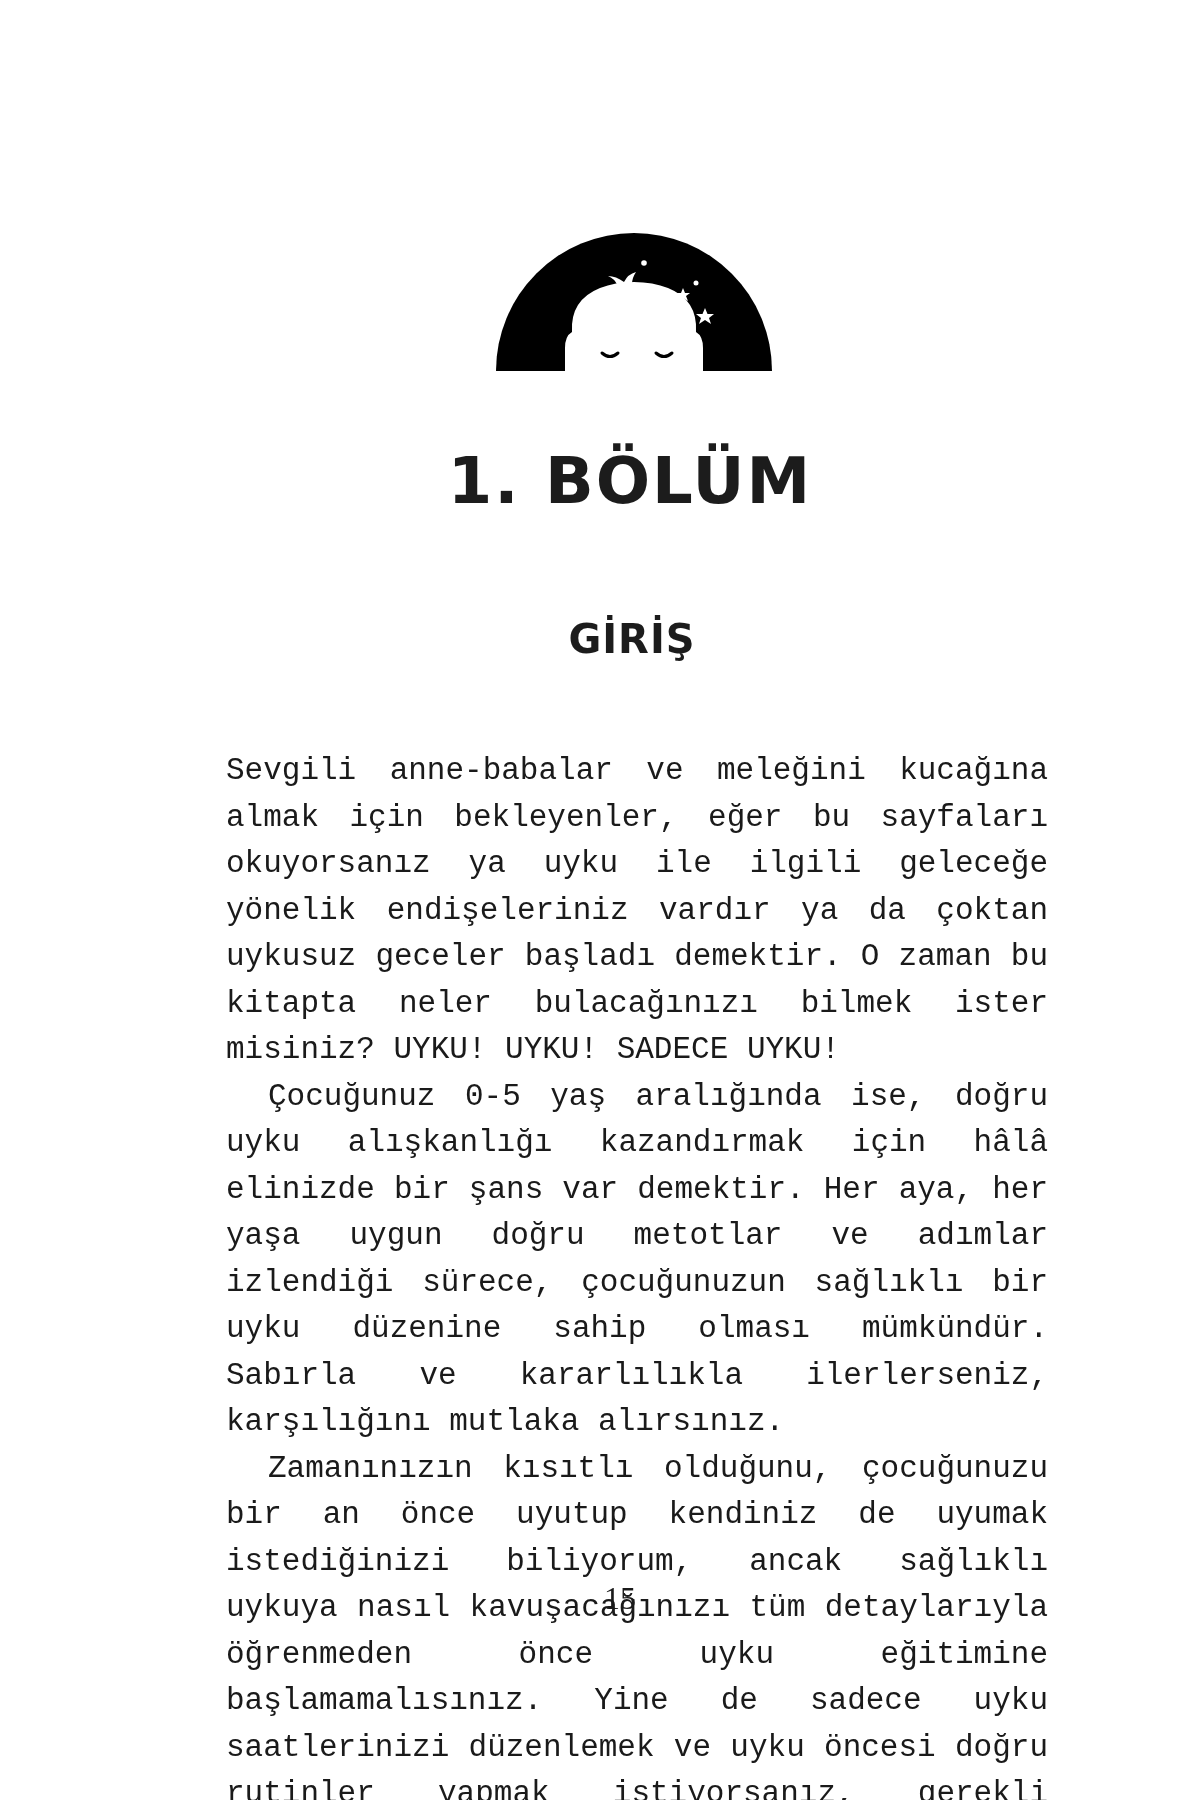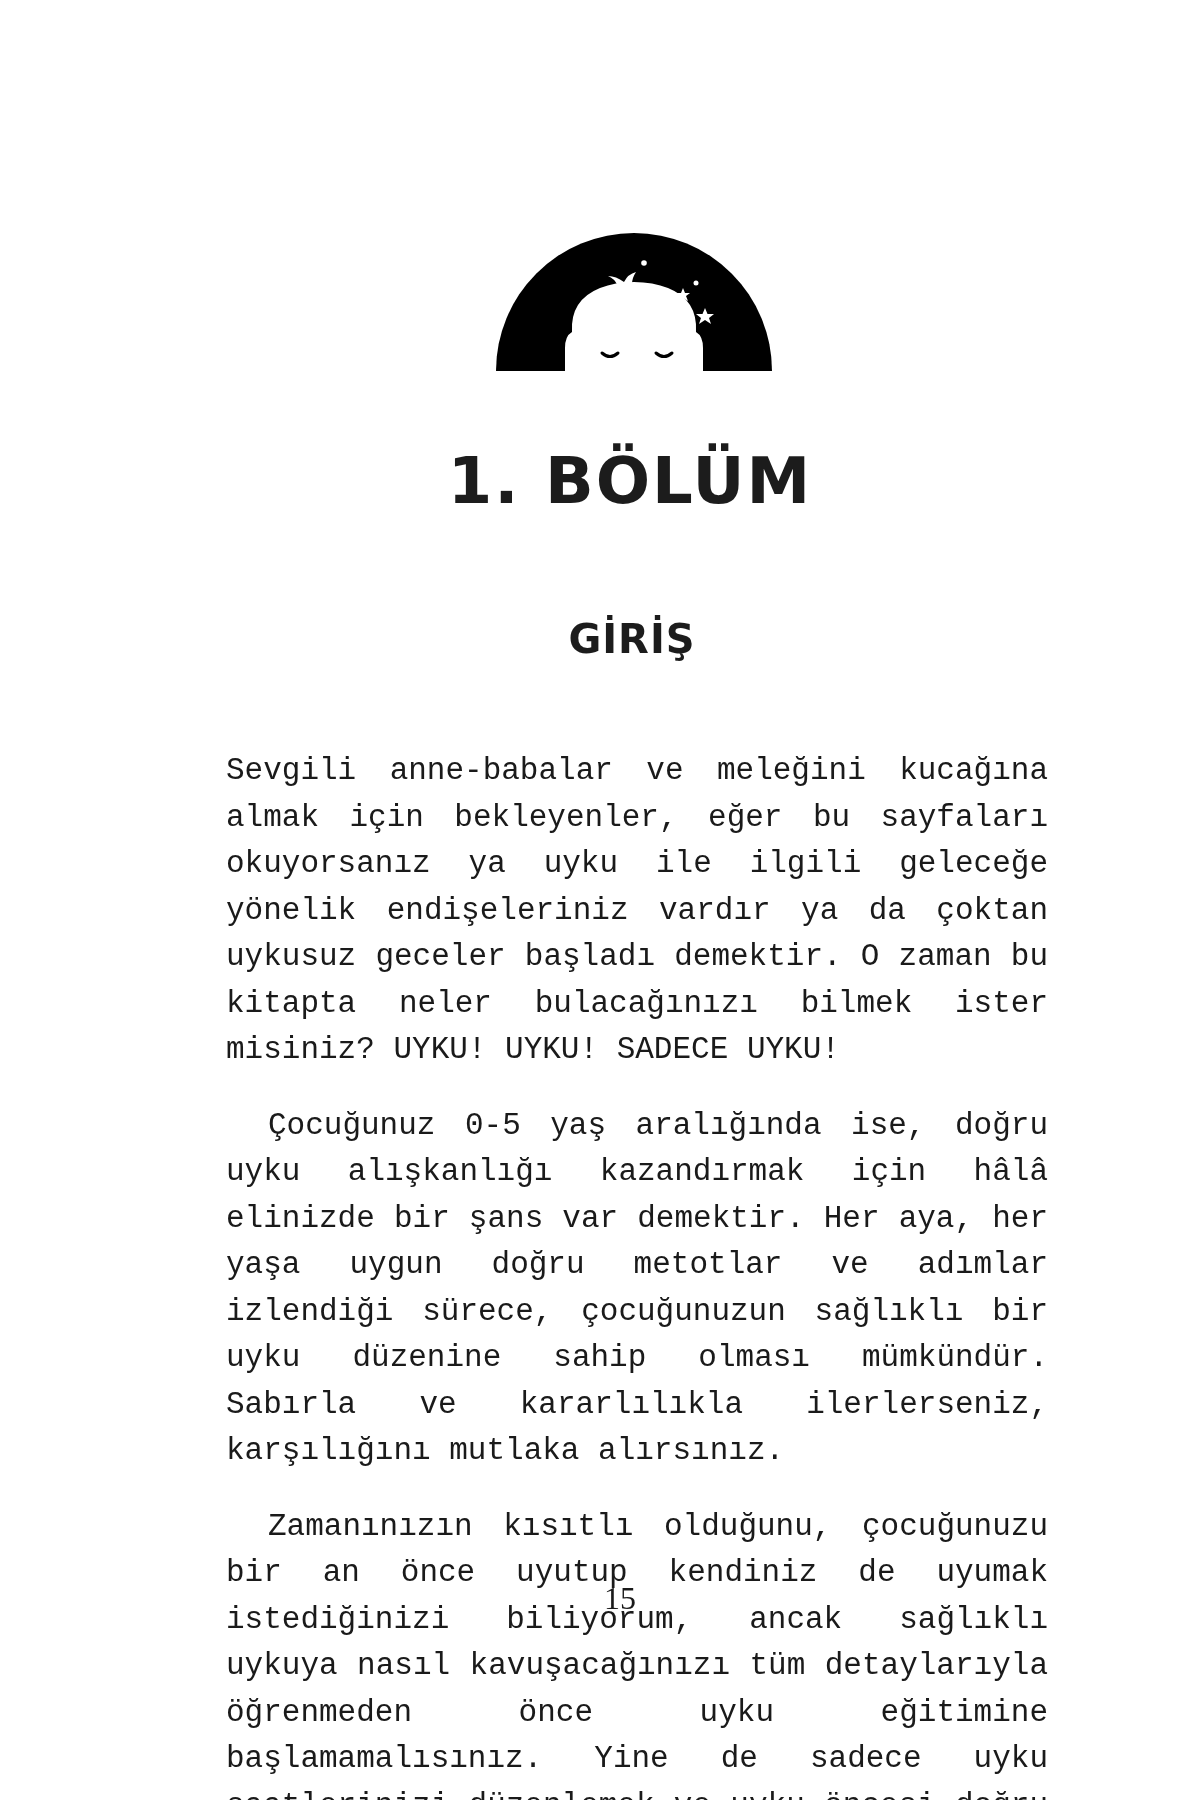--- a/index.html
+++ b/index.html
@@ -58,21 +58,20 @@
       color: #1a1a1a;
     }
     .body-text p {
       margin: 0;
       text-align: justify;
       text-align-last: left;
       hyphens: manual;
     }
     .body-text p + p {
       text-indent: 42px;
-      margin-top: 29px;
     }
     .page-number {
       position: absolute;
       left: 0;
       width: 1240px;
       top: 1578px;
       text-align: center;
       font-family: "Liberation Serif", serif;
       font-size: 32px;
       line-height: 40px;

